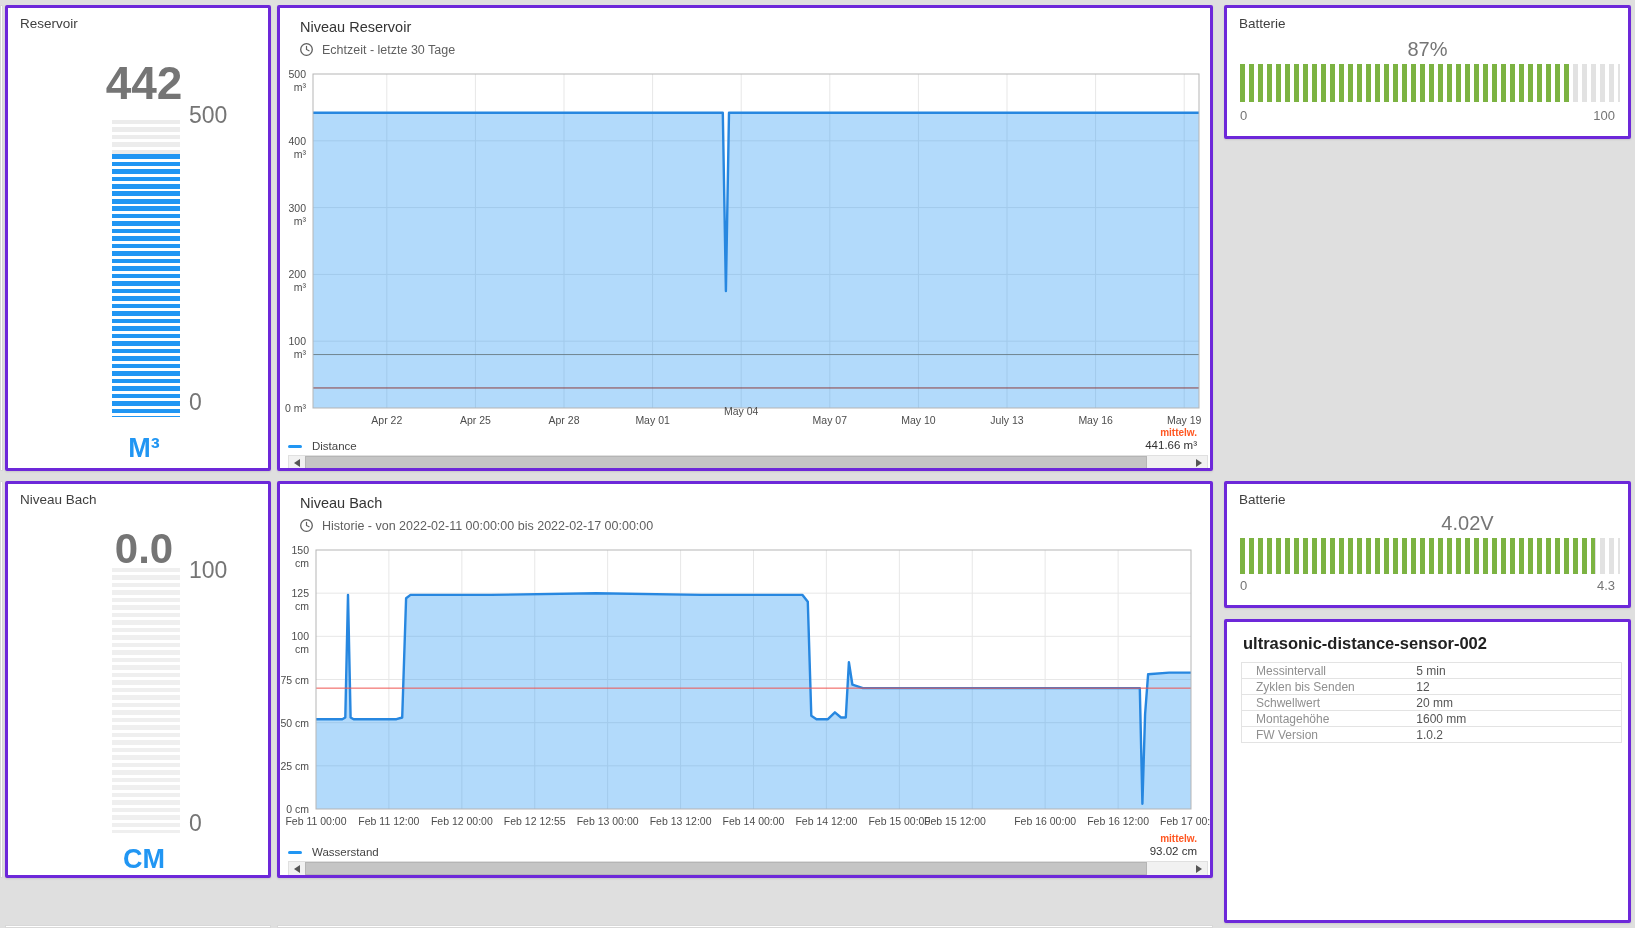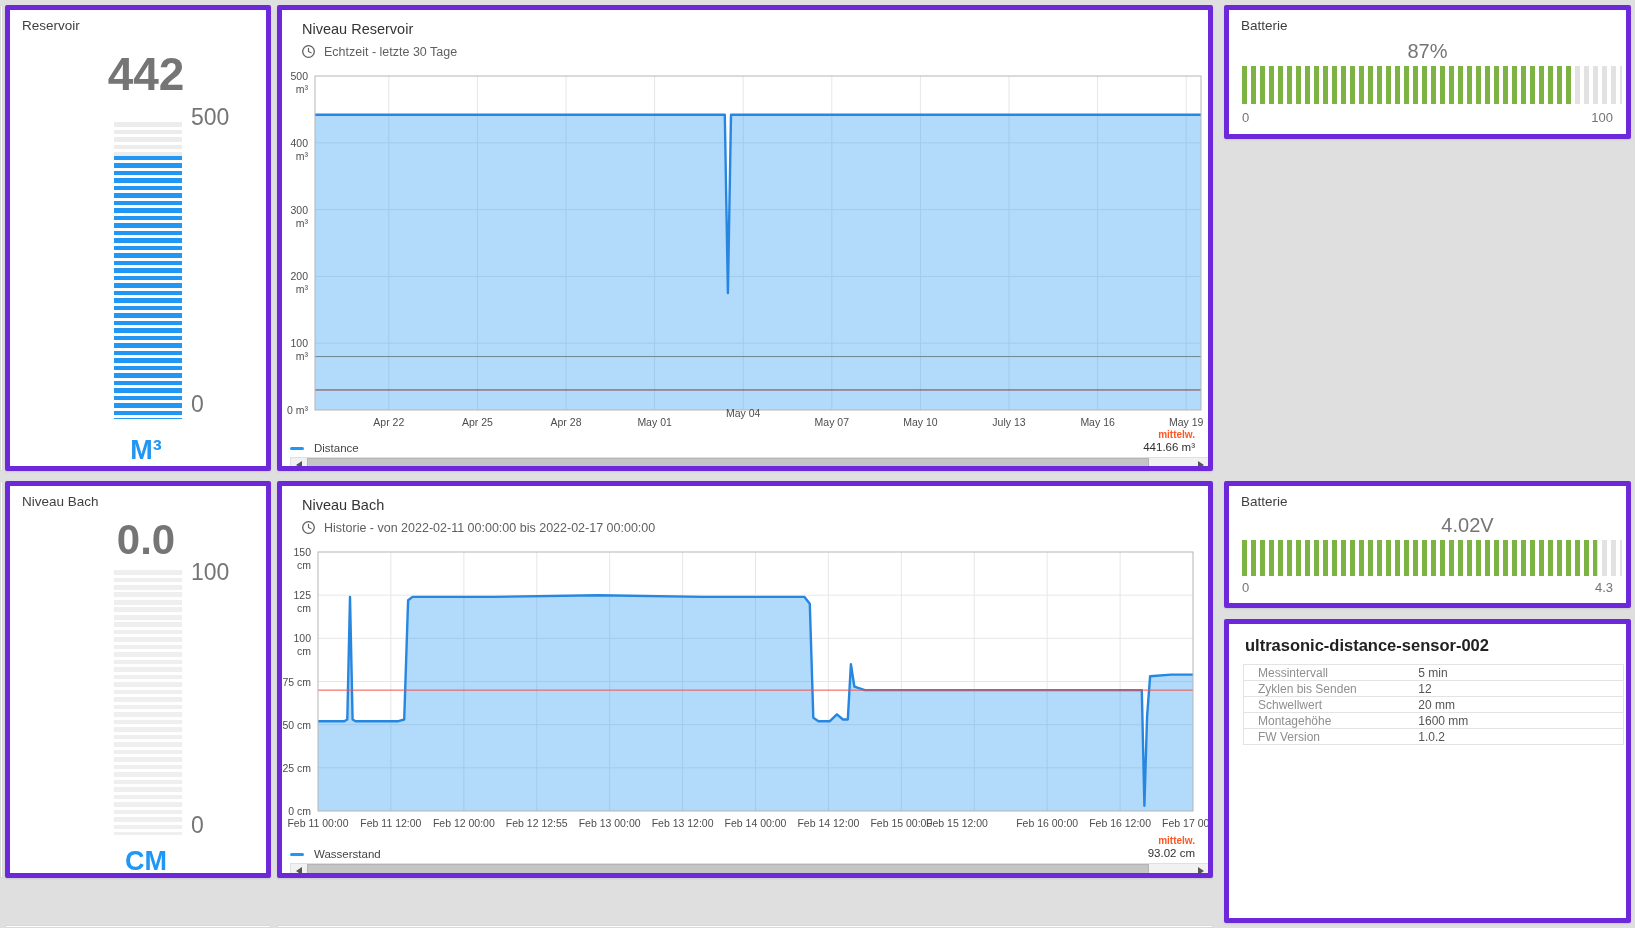--- a/index.html
+++ b/index.html
@@ -1,27 +1,27 @@
 <!DOCTYPE html>
 <html><head>
 <meta charset="utf-8">
 <style>
   html,body{margin:0;padding:0;}
   body{width:1635px;height:928px;position:relative;background:#dfdfdf;
        font-family:"Liberation Sans",sans-serif;overflow:hidden;}
-  .card{position:absolute;background:#fff;border:5px solid #6d28d9;border-radius:2px;
+  .card{position:absolute;background:#fff;border:3px solid #6d28d9;border-radius:2px;
         box-shadow:0 1px 2px rgba(0,0,0,.10);box-sizing:border-box;overflow:hidden;}
   .sliver{position:absolute;background:#fff;border:1px solid #d8d8d8;box-sizing:border-box;}
   .card-title{position:absolute;left:12px;top:8px;font-size:13.5px;color:#3f3f3f;}
   .chart-title{position:absolute;left:20px;top:11px;font-size:14.5px;color:#353535;}
   .subtitle-row{position:absolute;left:19px;top:34px;display:flex;align-items:center;gap:8px;
                 color:#5f5f5f;font-size:12.5px;}
   
   .vg-value{position:absolute;left:36px;width:200px;text-align:center;
-            font-size:46px;font-weight:bold;color:#757575;line-height:48px;}
+            font-size:46px;font-weight:bold;color:#757575;line-height:48px;margin-top:11px;}
   .vg-bar{position:absolute;left:104px;width:68px;display:flex;flex-direction:column;}
   .vg-empty{background:repeating-linear-gradient(to bottom,#ececec 0 4.5px,#fff 4.5px 7.5px);}
   .vg-fill{background:repeating-linear-gradient(to bottom,#2196f3 0 4.5px,#fff 4.5px 7.5px);flex:1;}
   .vg-max,.vg-min{position:absolute;left:181px;font-size:23px;color:#757575;}
   .vg-unit{position:absolute;left:36px;width:200px;text-align:center;
            font-size:27px;font-weight:bold;color:#2196f3;}
   
   .hg-value{position:absolute;left:0;width:100%;text-align:center;
             font-size:20px;color:#757575;}
   .hg-bar{position:absolute;left:13px;width:380px;height:38px;

